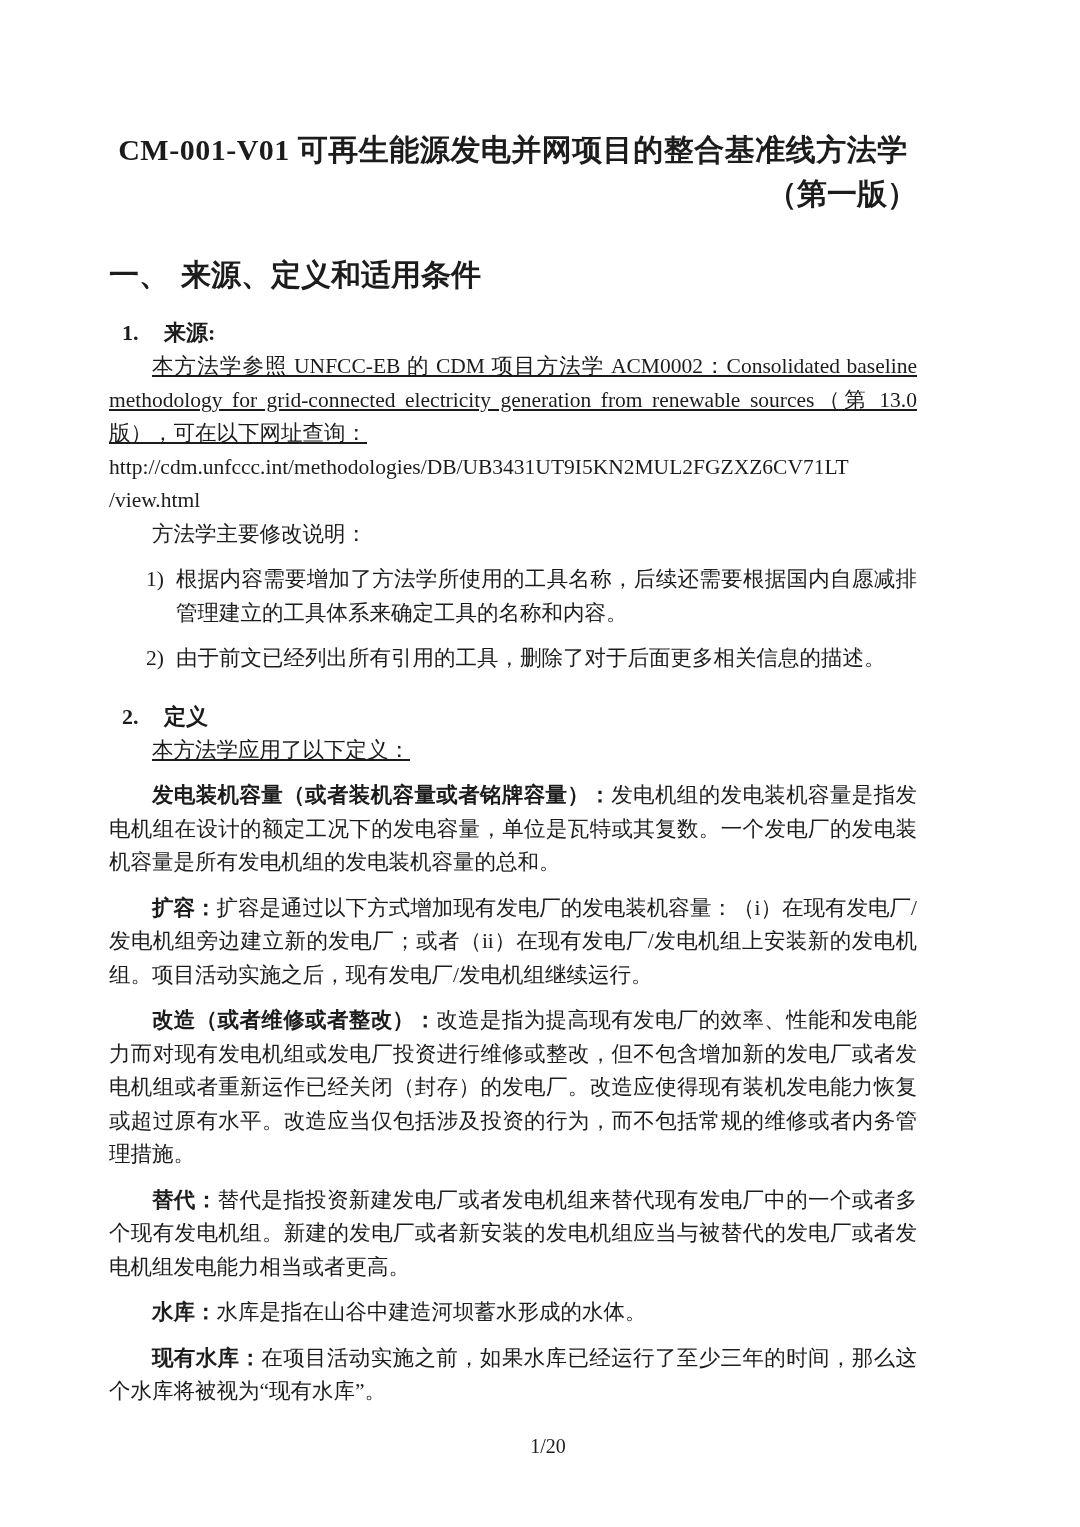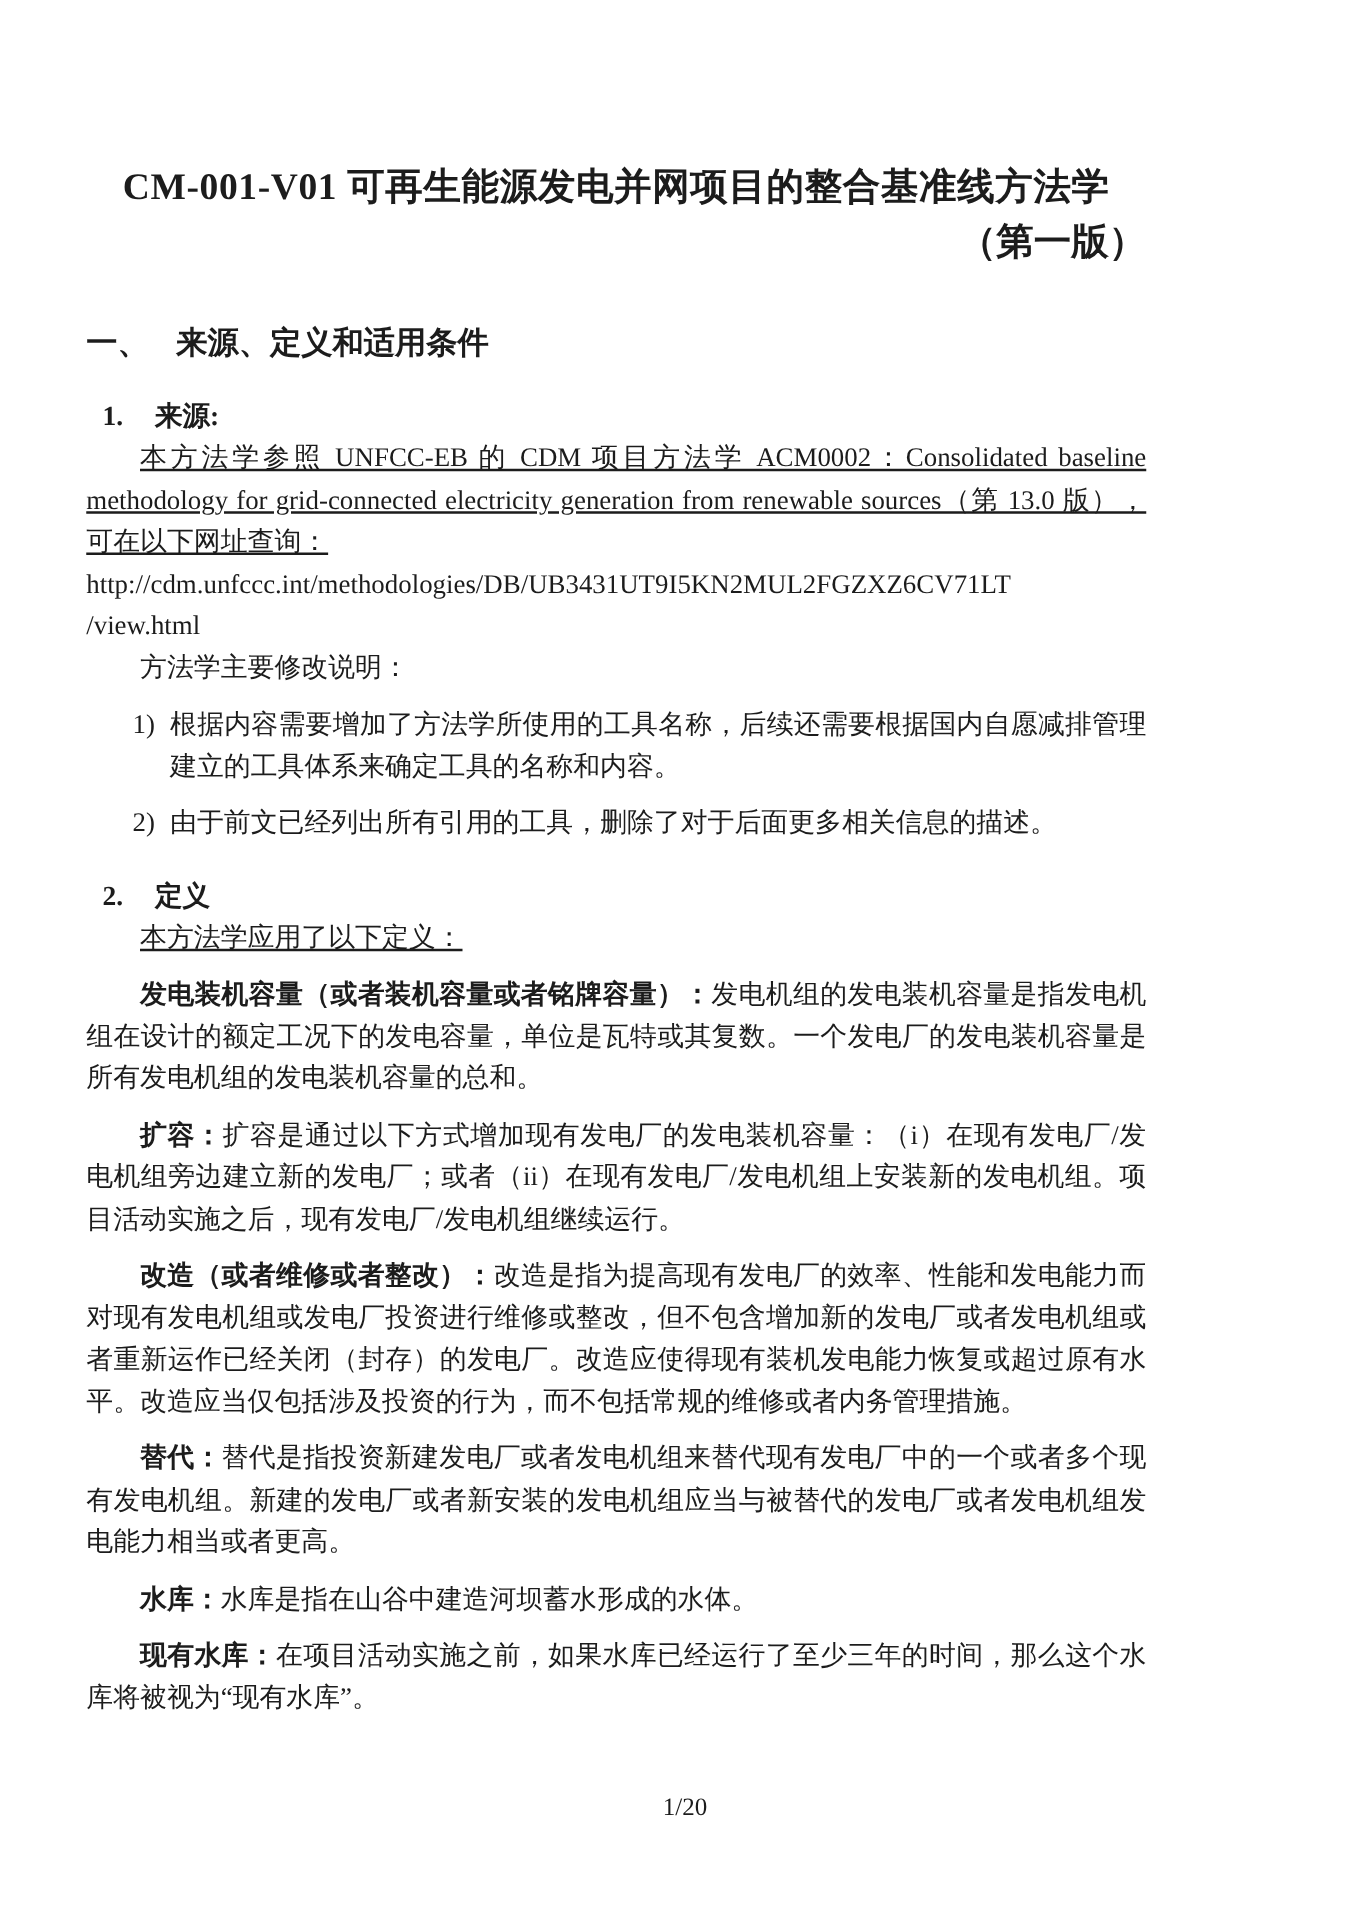--- a/index.html
+++ b/index.html
@@ -7,21 +7,21 @@
     padding: 0;
     background: #ffffff;
   }
   .page {
     position: relative;
     width: 1080px;
     height: 1527px;
     margin: 0 auto;
     background: #ffffff;
     box-sizing: border-box;
-    padding: 128px 163px 0 69px;
+    padding: 128px 163px 0 109px;
     font-family: "Liberation Serif", "DejaVu Serif", serif;
     color: #1c1c1c;
     overflow: hidden;
   }
   .doc-title {
     margin: 0;
     text-align: center;
     font-size: 30px;
     font-weight: bold;
     line-height: 44px;
@@ -29,21 +29,21 @@
   }
   .doc-subtitle {
     margin: 0;
     text-align: right;
     font-size: 30px;
     font-weight: bold;
     line-height: 44px;
   }
   .section-heading {
     margin: 42px 0 0 0;
-    font-size: 25px;
+    font-size: 30px;
     font-weight: bold;
     line-height: 34px;
   }
   .section-heading .sec-num {
     display: inline-block;
     min-width: 72px;
   }
   .sub-heading {
     margin: 25px 0 0 13px;
     font-size: 22px;

